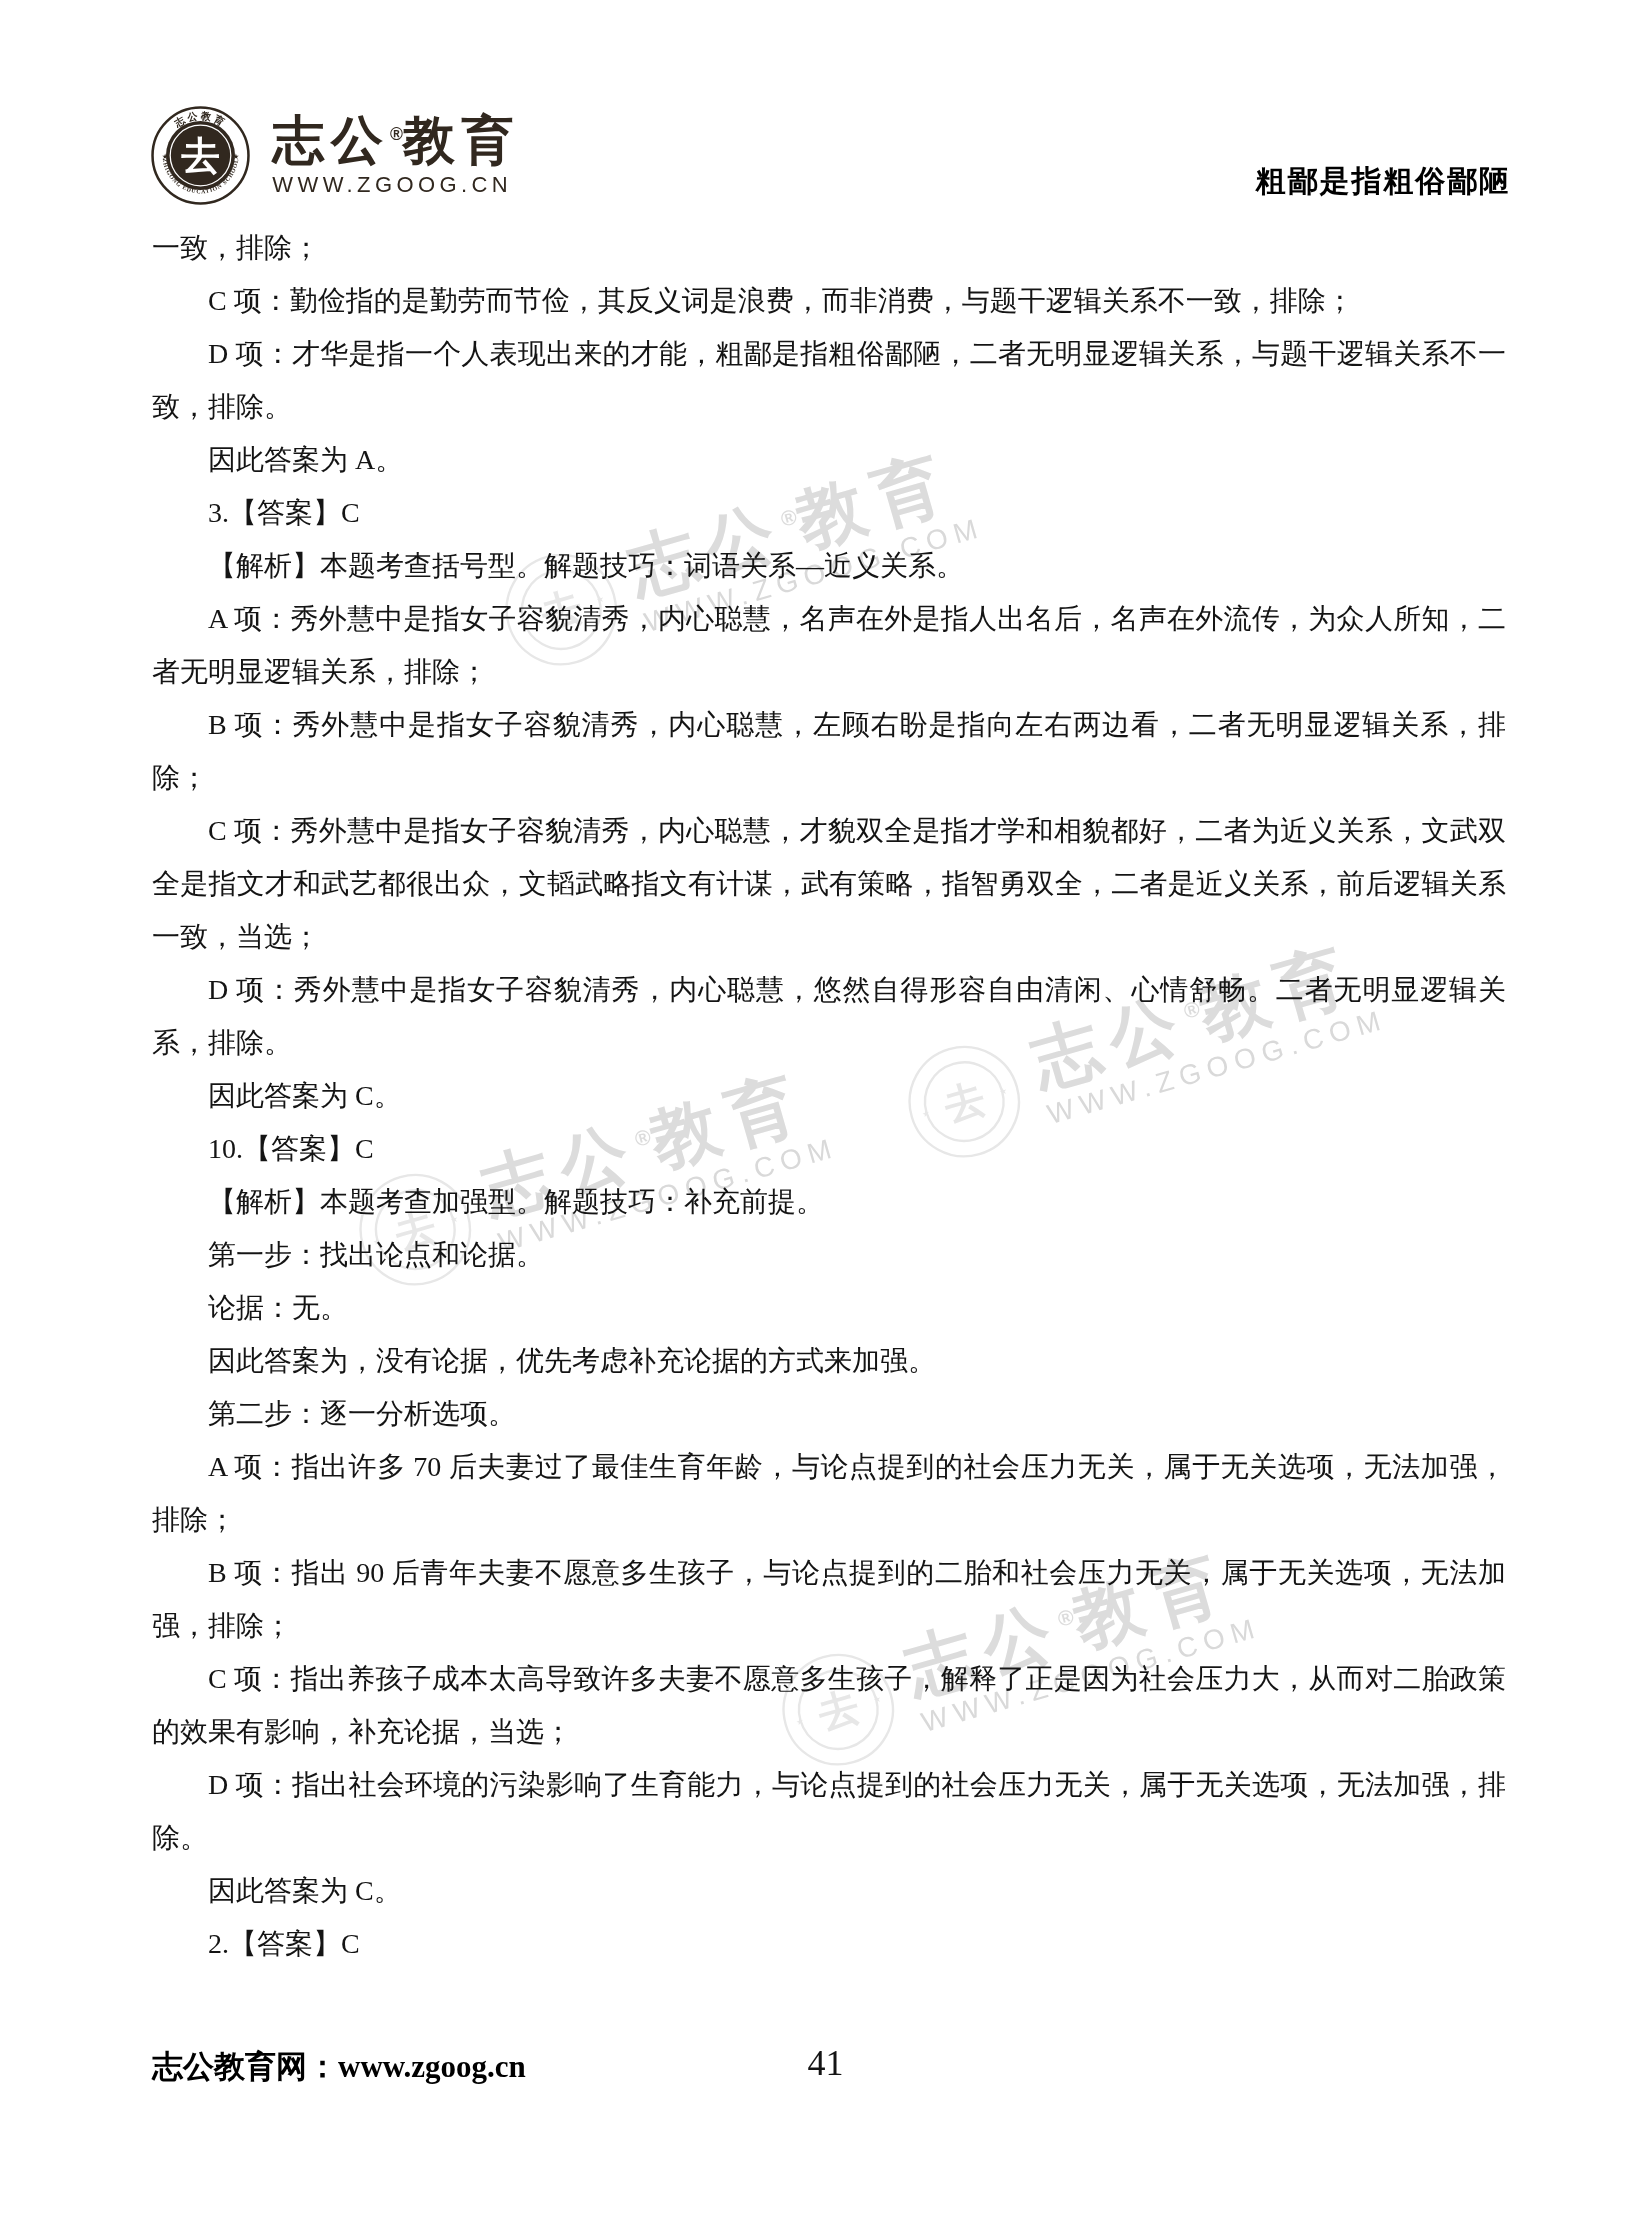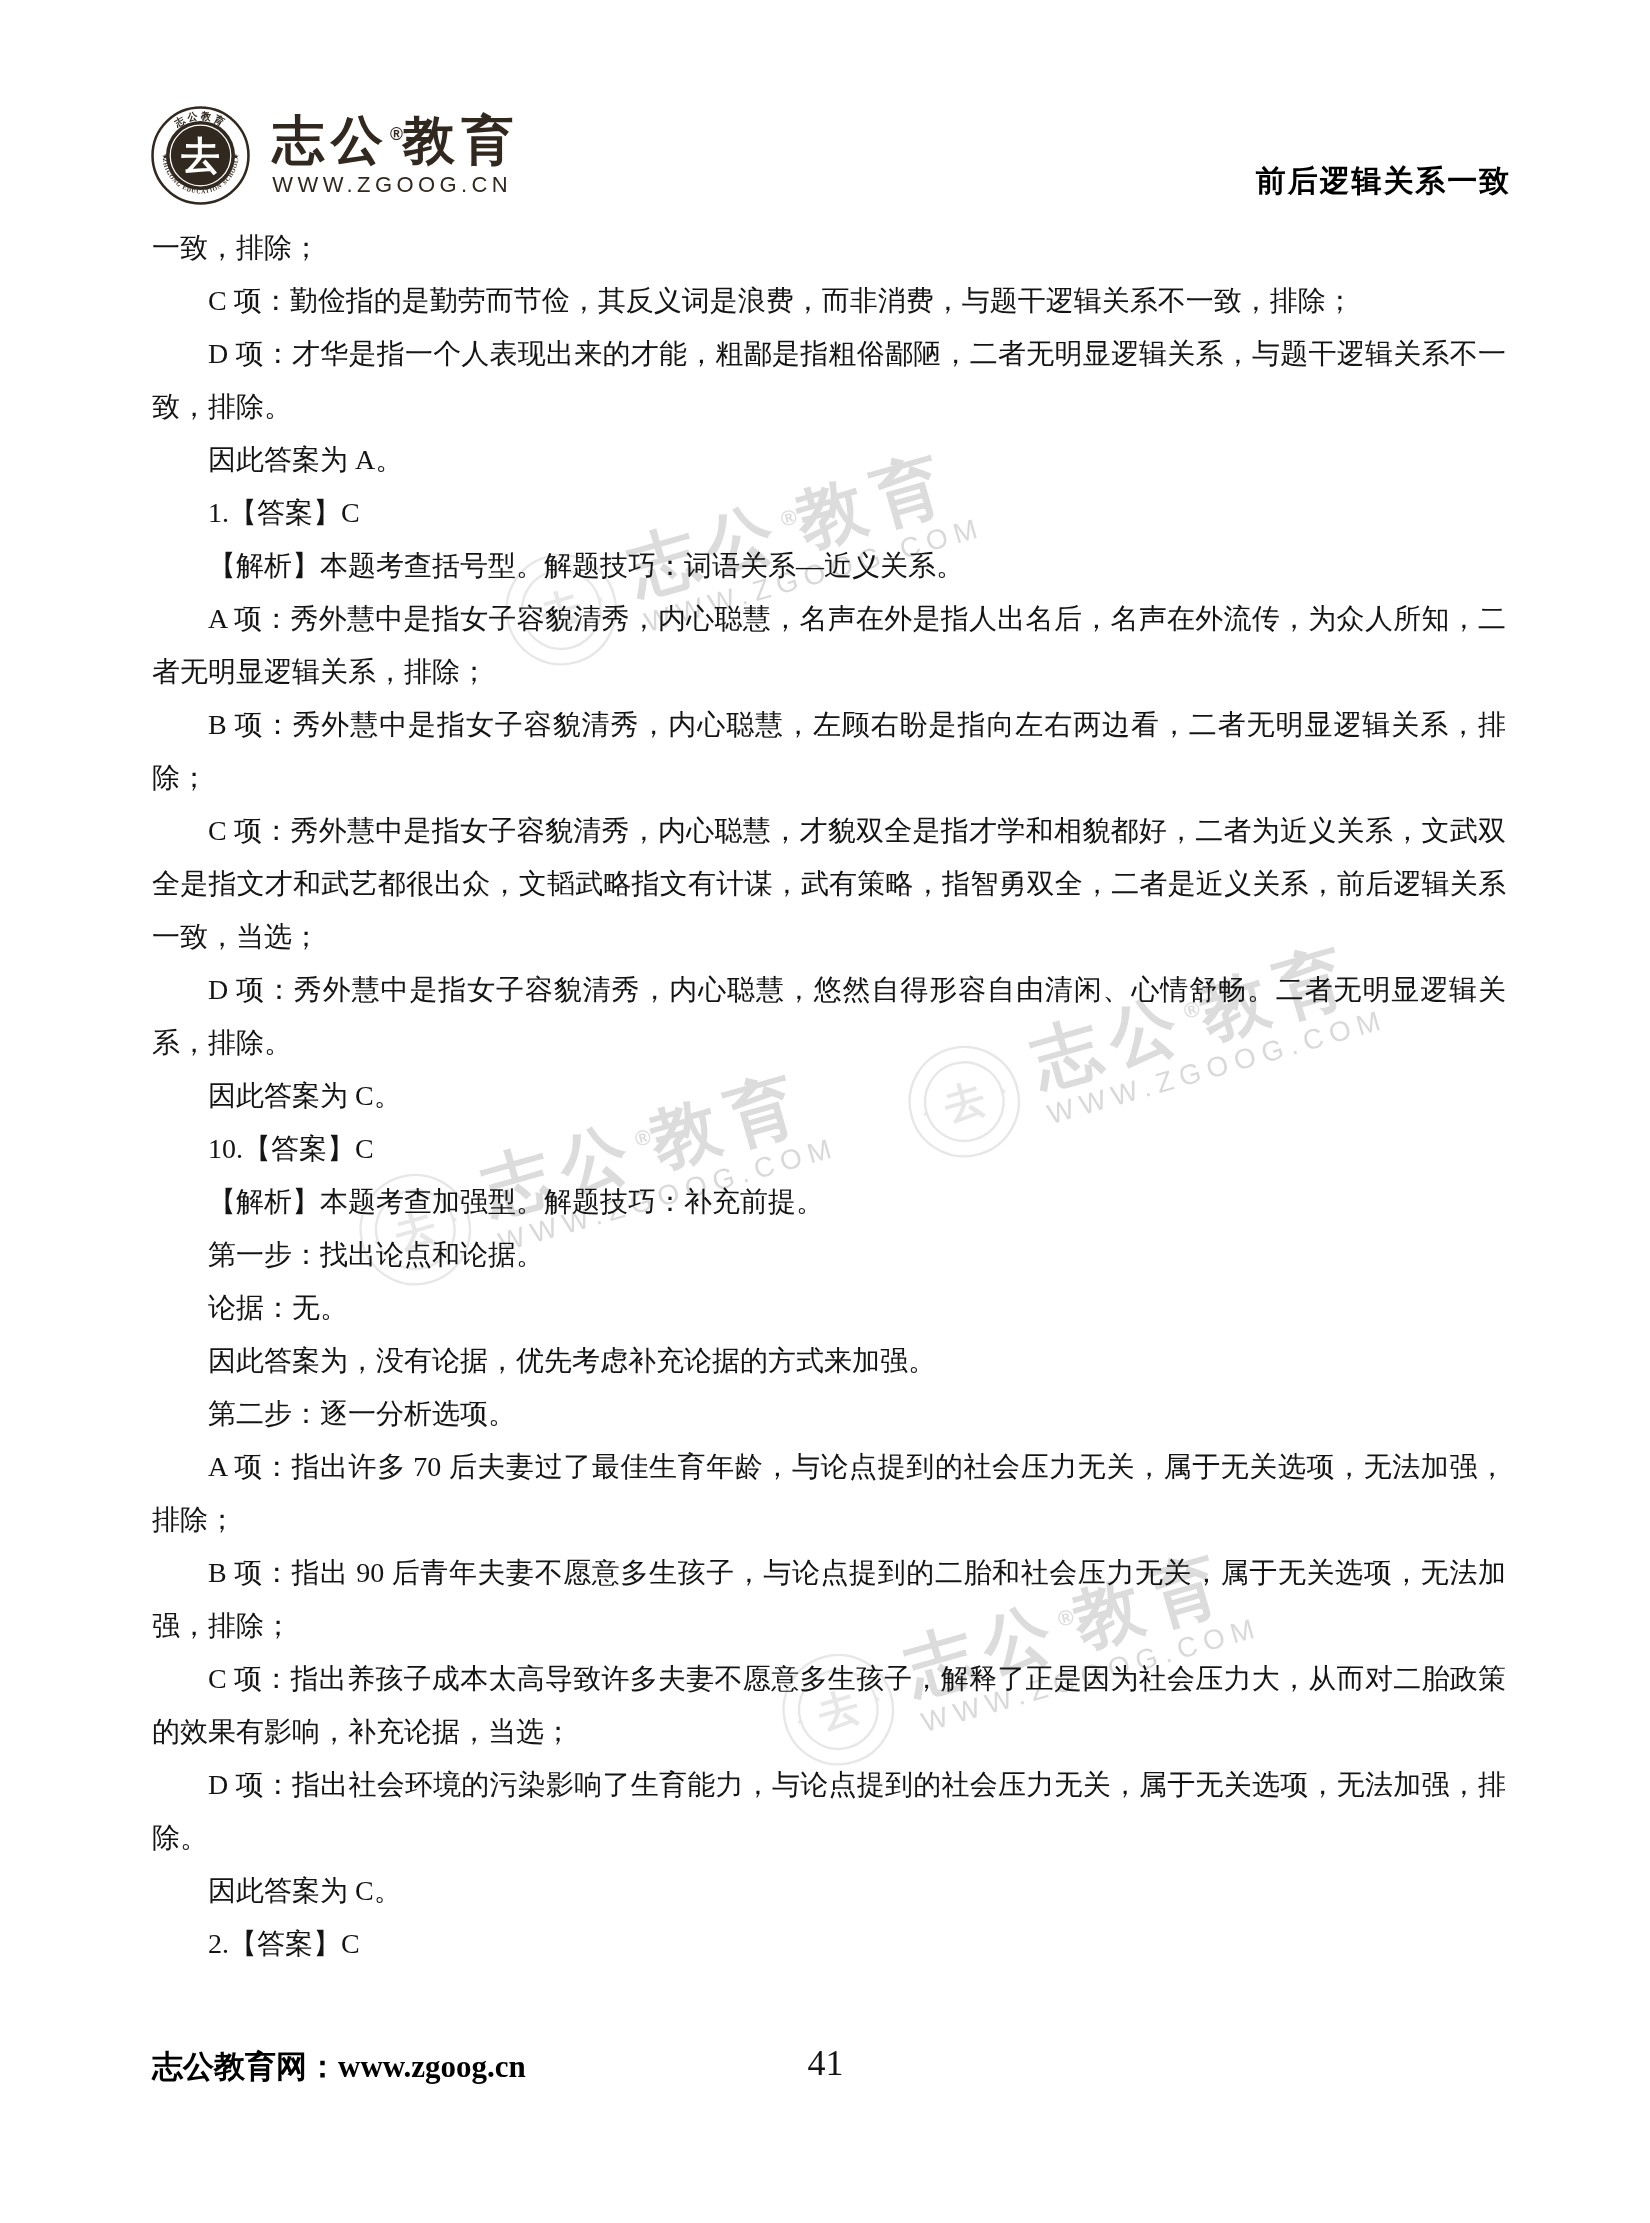--- a/index.html
+++ b/index.html
@@ -149,21 +149,21 @@
       <text x="18" y="64" font-size="9" text-anchor="middle" fill="#31281f">★</text>
       <text x="102" y="64" font-size="9" text-anchor="middle" fill="#31281f">★</text>
       <text x="60" y="76" font-size="46" font-weight="bold" text-anchor="middle" fill="#ffffff" font-family="Liberation Sans, DejaVu Sans, sans-serif">去</text>
     </svg>
     <div class="brand-block">
       <div class="brand-name"><span>志公</span><sup>®</sup><span>教育</span></div>
       <div class="brand-url">WWW.ZGOOG.CN</div>
     </div>
   </div>
 
-  <div class="slogan">前后逻辑关系一致</div>
+  <div class="slogan">粗鄙是指粗俗鄙陋</div>
 
   <div class="watermark" style="left: 506px; top: 568px;">
       <svg class="wm-seal" viewBox="0 0 120 120" aria-hidden="true">
         <circle cx="60" cy="60" r="57" fill="none" stroke="currentColor" stroke-width="2.5"></circle>
         <circle cx="60" cy="60" r="41" fill="none" stroke="currentColor" stroke-width="2.5"></circle>
         <text x="18" y="64" font-size="9" text-anchor="middle" fill="currentColor">★</text>
         <text x="102" y="64" font-size="9" text-anchor="middle" fill="currentColor">★</text>
         <text x="60" y="75" font-size="42" font-weight="bold" text-anchor="middle" fill="currentColor" font-family="Liberation Sans, DejaVu Sans, sans-serif">去</text>
       </svg>
       <div class="wm-textcol">
@@ -208,21 +208,21 @@
       <div class="wm-textcol">
         <div class="wm-brand"><span>志公</span><sup>®</sup><span>教育</span></div>
         <div class="wm-url">WWW.ZGOOG.COM</div>
       </div>
     </div>
     <div class="document-body">
       <p class="para noindent">一致，排除；</p>
       <p class="para">C 项：勤俭指的是勤劳而节俭，其反义词是浪费，而非消费，与题干逻辑关系不一致，排除；</p>
       <p class="para">D 项：才华是指一个人表现出来的才能，粗鄙是指粗俗鄙陋，二者无明显逻辑关系，与题干逻辑关系不一致，排除。</p>
       <p class="para">因此答案为 A。</p>
-      <p class="para">1.【答案】C</p>
+      <p class="para">3.【答案】C</p>
       <p class="para">【解析】本题考查括号型。解题技巧：词语关系—近义关系。</p>
       <p class="para">A 项：秀外慧中是指女子容貌清秀，内心聪慧，名声在外是指人出名后，名声在外流传，为众人所知，二者无明显逻辑关系，排除；</p>
       <p class="para">B 项：秀外慧中是指女子容貌清秀，内心聪慧，左顾右盼是指向左右两边看，二者无明显逻辑关系，排除；</p>
       <p class="para">C 项：秀外慧中是指女子容貌清秀，内心聪慧，才貌双全是指才学和相貌都好，二者为近义关系，文武双全是指文才和武艺都很出众，文韬武略指文有计谋，武有策略，指智勇双全，二者是近义关系，前后逻辑关系一致，当选；</p>
       <p class="para">D 项：秀外慧中是指女子容貌清秀，内心聪慧，悠然自得形容自由清闲、心情舒畅。二者无明显逻辑关系，排除。</p>
       <p class="para">因此答案为 C。</p>
       <p class="para">10.【答案】C</p>
       <p class="para">【解析】本题考查加强型。解题技巧：补充前提。</p>
       <p class="para">第一步：找出论点和论据。</p>
       <p class="para">论据：无。</p>

